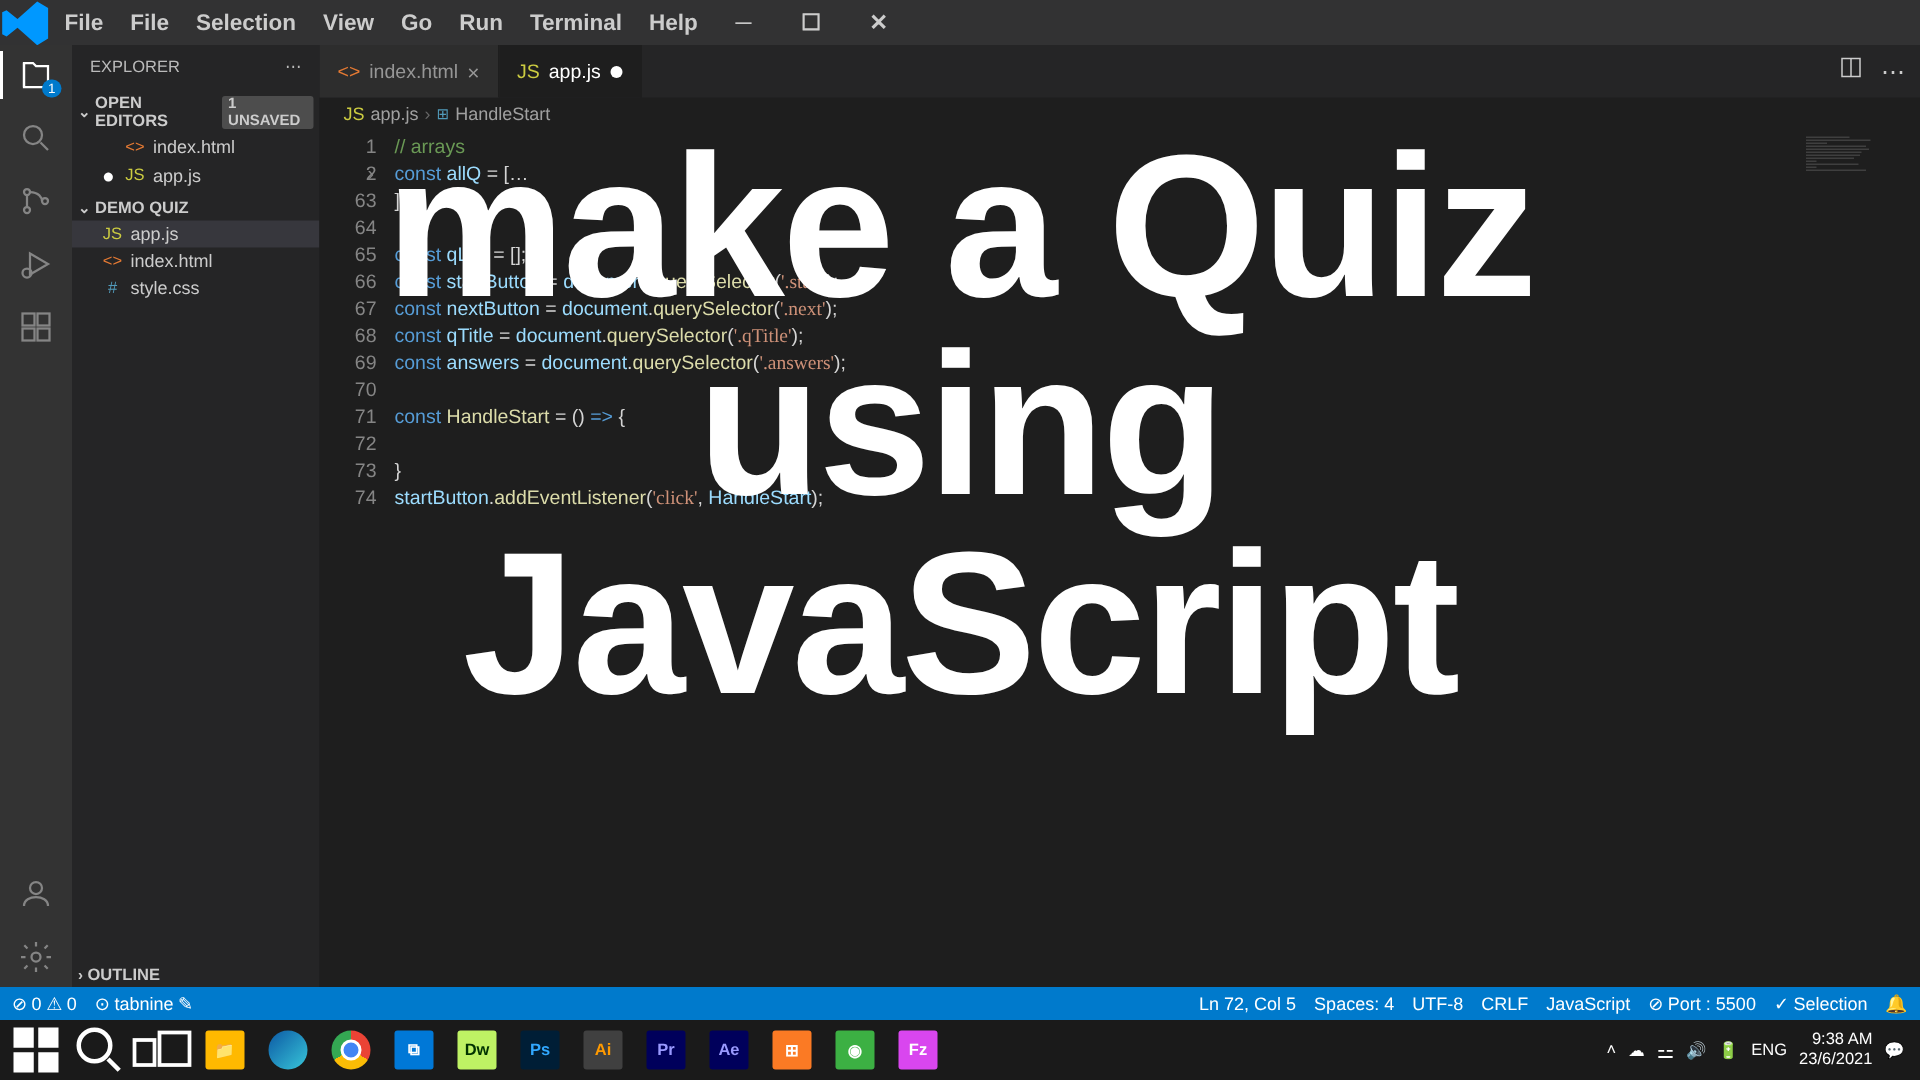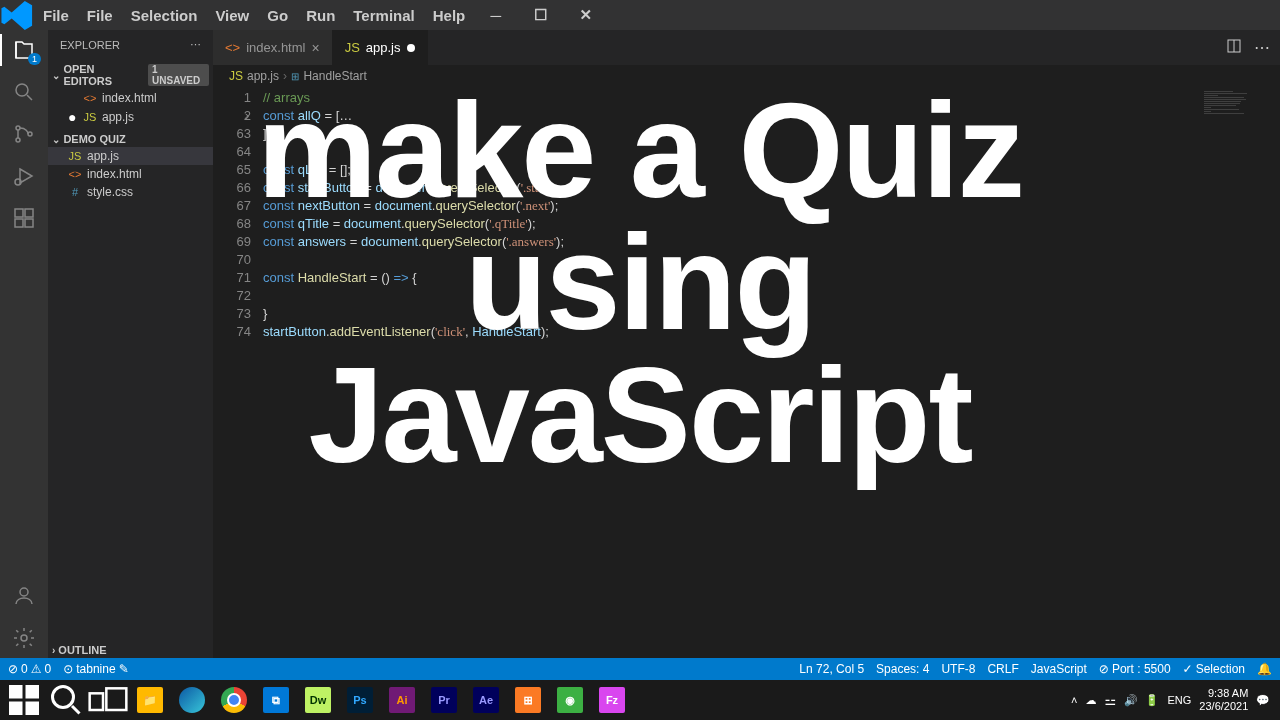--- a/index.html
+++ b/index.html
@@ -324,21 +324,21 @@
   <div class="tb-item">
       <div class="app-icon" style="background:#0078d7;">⧉</div>
     </div>
   <div class="tb-item">
       <div class="app-icon" style="background:#bef264;color:#003300;">Dw</div>
     </div>
   <div class="tb-item">
       <div class="app-icon" style="background:#001e36;color:#31a8ff;">Ps</div>
     </div>
   <div class="tb-item">
-      <div class="app-icon" style="background:#701a75;color:#ff9a00;">Ai</div>
+      <div class="app-icon" style="background:#404040;color:#ff9a00;">Ai</div>
     </div>
   <div class="tb-item">
       <div class="app-icon" style="background:#00005b;color:#9999ff;">Pr</div>
     </div>
   <div class="tb-item">
       <div class="app-icon" style="background:#00005b;color:#9999ff;">Ae</div>
     </div>
   <div class="tb-item">
       <div class="app-icon" style="background:#fb7a24;">⊞</div>
     </div>

